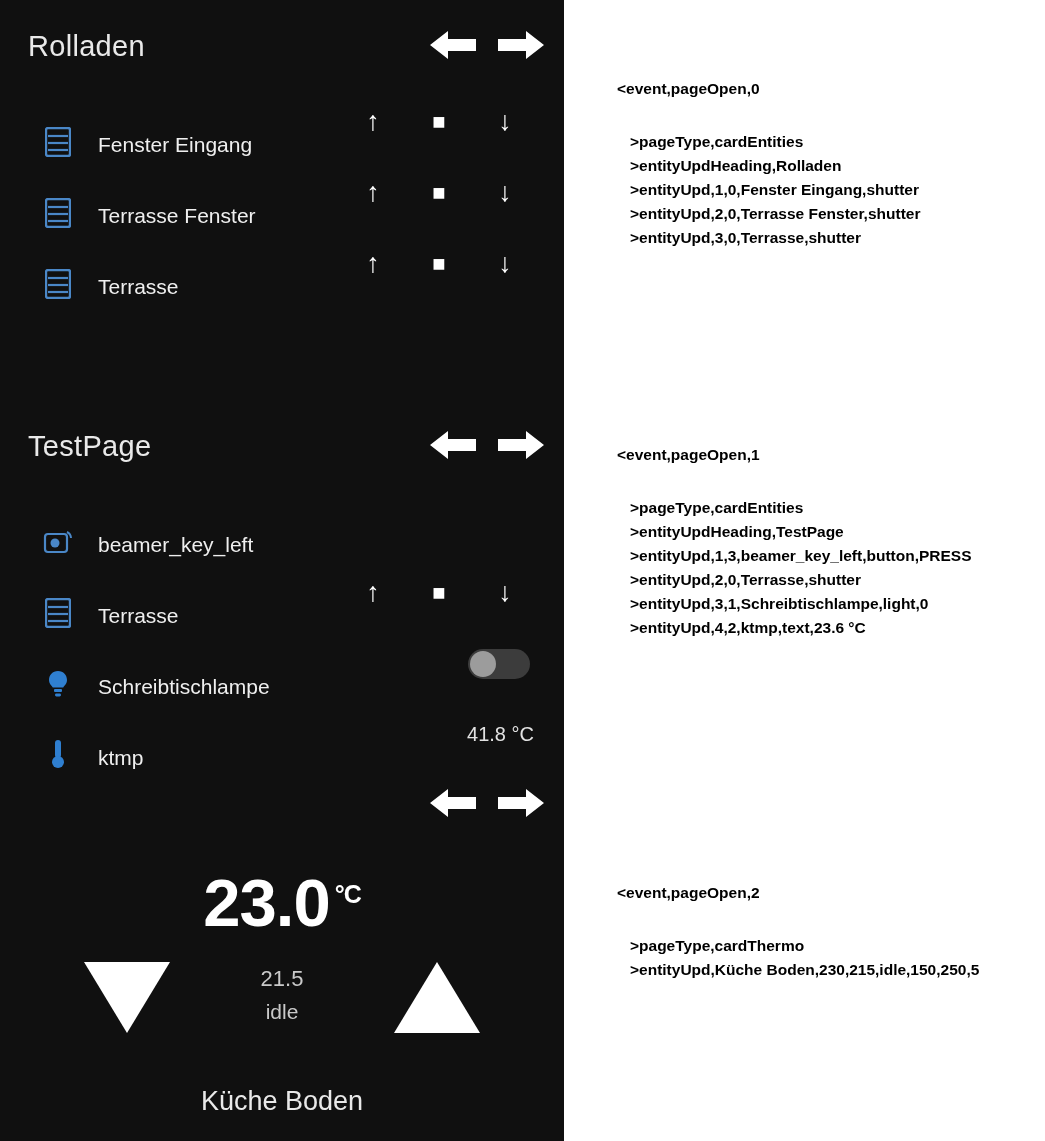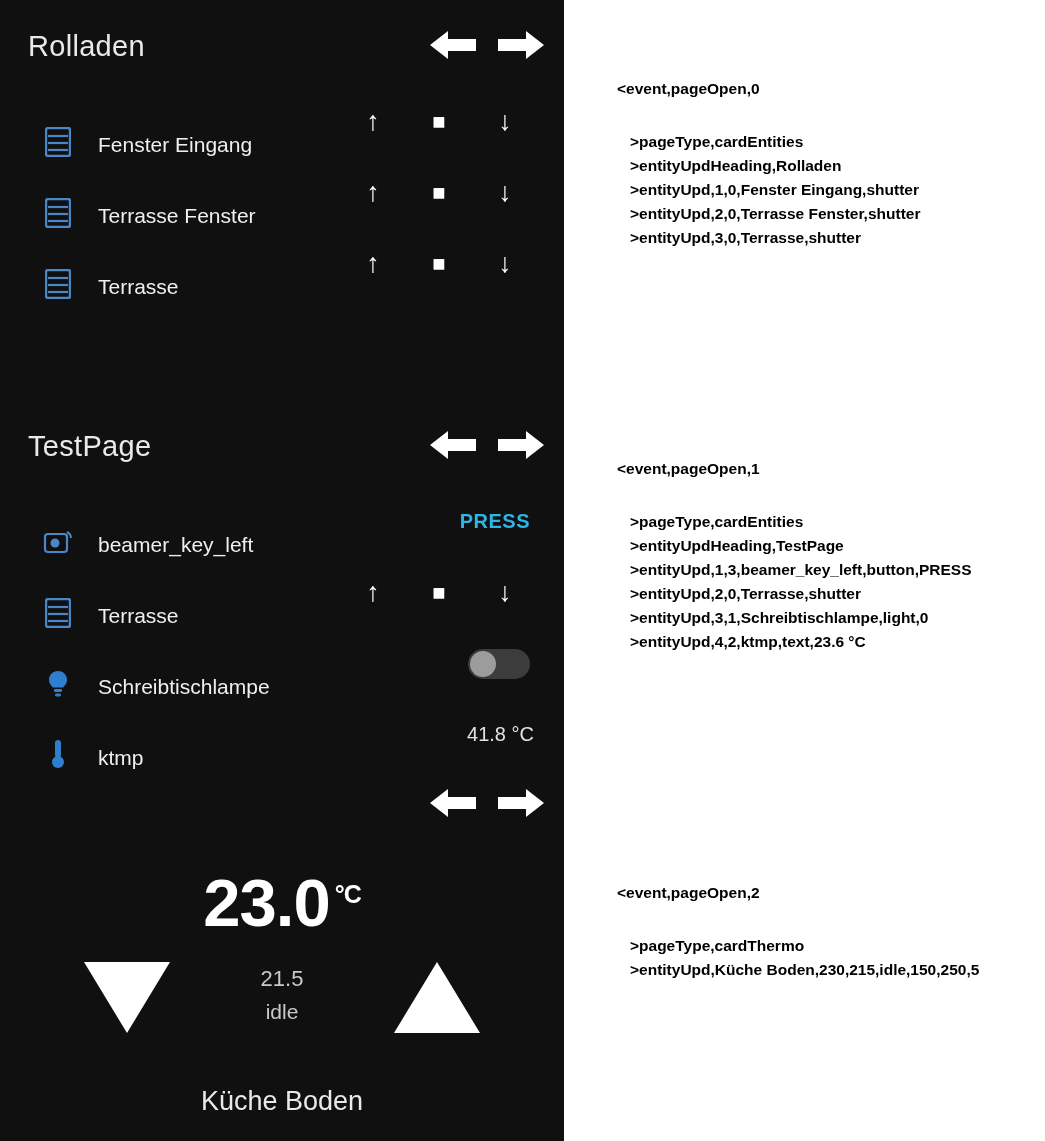--- a/index.html
+++ b/index.html
@@ -356,23 +356,20 @@
 
         <div class="row">
           <span class="row-icon">
             <svg width="30" height="28" viewBox="0 0 30 28">
               <rect x="2" y="5" width="22" height="18" rx="3" fill="none" stroke="#4a87c7" stroke-width="2.2"></rect>
               <circle cx="12" cy="14" r="4.5" fill="#4a87c7"></circle>
               <path d="M24 3 a7 7 0 0 1 4 6" fill="none" stroke="#4a87c7" stroke-width="2"></path>
             </svg>
           </span>
           <span class="row-label">beamer_key_left</span>
-          <span class="row-controls">
-            <span class="press-label">PRESS</span>
-          </span>
         </div>
 
         <div class="row">
           <span class="row-icon">
             <svg width="26" height="30" viewBox="0 0 26 30">
               <rect x="1" y="1" width="24" height="28" rx="2" fill="none" stroke="#4a87c7" stroke-width="2.4"></rect>
               <line x1="3" y1="9" x2="23" y2="9" stroke="#4a87c7" stroke-width="2.2"></line>
               <line x1="3" y1="16" x2="23" y2="16" stroke="#4a87c7" stroke-width="2.2"></line>
               <line x1="3" y1="23" x2="23" y2="23" stroke="#4a87c7" stroke-width="2.2"></line>
             </svg>
@@ -451,21 +448,21 @@
 
     <div class="log-block" style="top:80px;">
       <div class="log-event">&lt;event,pageOpen,0</div>
       <div class="log-line">&gt;pageType,cardEntities</div>
       <div class="log-line">&gt;entityUpdHeading,Rolladen</div>
       <div class="log-line">&gt;entityUpd,1,0,Fenster Eingang,shutter</div>
       <div class="log-line">&gt;entityUpd,2,0,Terrasse Fenster,shutter</div>
       <div class="log-line">&gt;entityUpd,3,0,Terrasse,shutter</div>
     </div>
 
-    <div class="log-block" style="top:460px;">
+    <div class="log-block" style="top:446px;">
       <div class="log-event">&lt;event,pageOpen,1</div>
       <div class="log-line">&gt;pageType,cardEntities</div>
       <div class="log-line">&gt;entityUpdHeading,TestPage</div>
       <div class="log-line">&gt;entityUpd,1,3,beamer_key_left,button,PRESS</div>
       <div class="log-line">&gt;entityUpd,2,0,Terrasse,shutter</div>
       <div class="log-line">&gt;entityUpd,3,1,Schreibtischlampe,light,0</div>
       <div class="log-line">&gt;entityUpd,4,2,ktmp,text,23.6 °C</div>
     </div>
 
     <div class="log-block" style="top:884px;">

